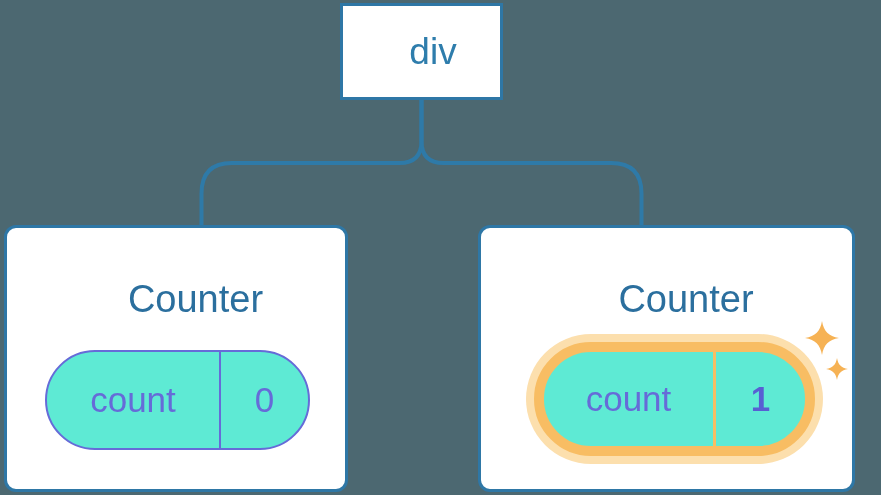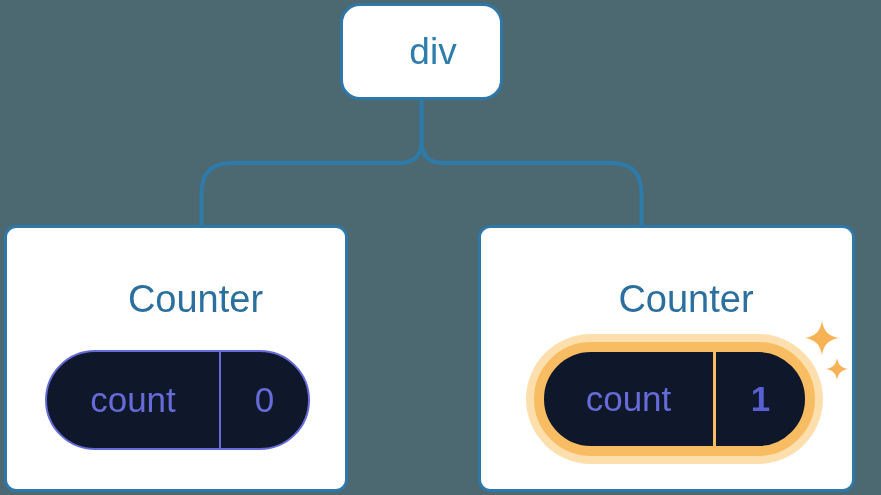--- a/index.html
+++ b/index.html
@@ -26,21 +26,21 @@
     fill: none;
   }
 
   
   .root-node {
     position: absolute;
     left: 340px; top: 3px;
     width: 163px; height: 97px;
     background: #ffffff;
     border: 3px solid #2e77a6;
-    border-radius: 20px;
+    border-radius: 0;
     display: flex;
     align-items: center;
     justify-content: center;
     font-size: 37px;
     font-weight: 500;
     color: #2e7dac;
     padding-left: 23px;
   }
 
   
@@ -64,21 +64,21 @@
     font-weight: 500;
     color: #2b6f9e;
     padding-left: 39px;
   }
 
   
   .pill {
     position: absolute;
     display: flex;
     align-items: stretch;
-    background: #0f172a;
+    background: #5eead4;
     border-radius: 999px;
     overflow: hidden;
   }
   .pill-key, .pill-value {
     display: flex;
     align-items: center;
     justify-content: center;
     font-size: 35px;
     color: #666bd8;
   }

